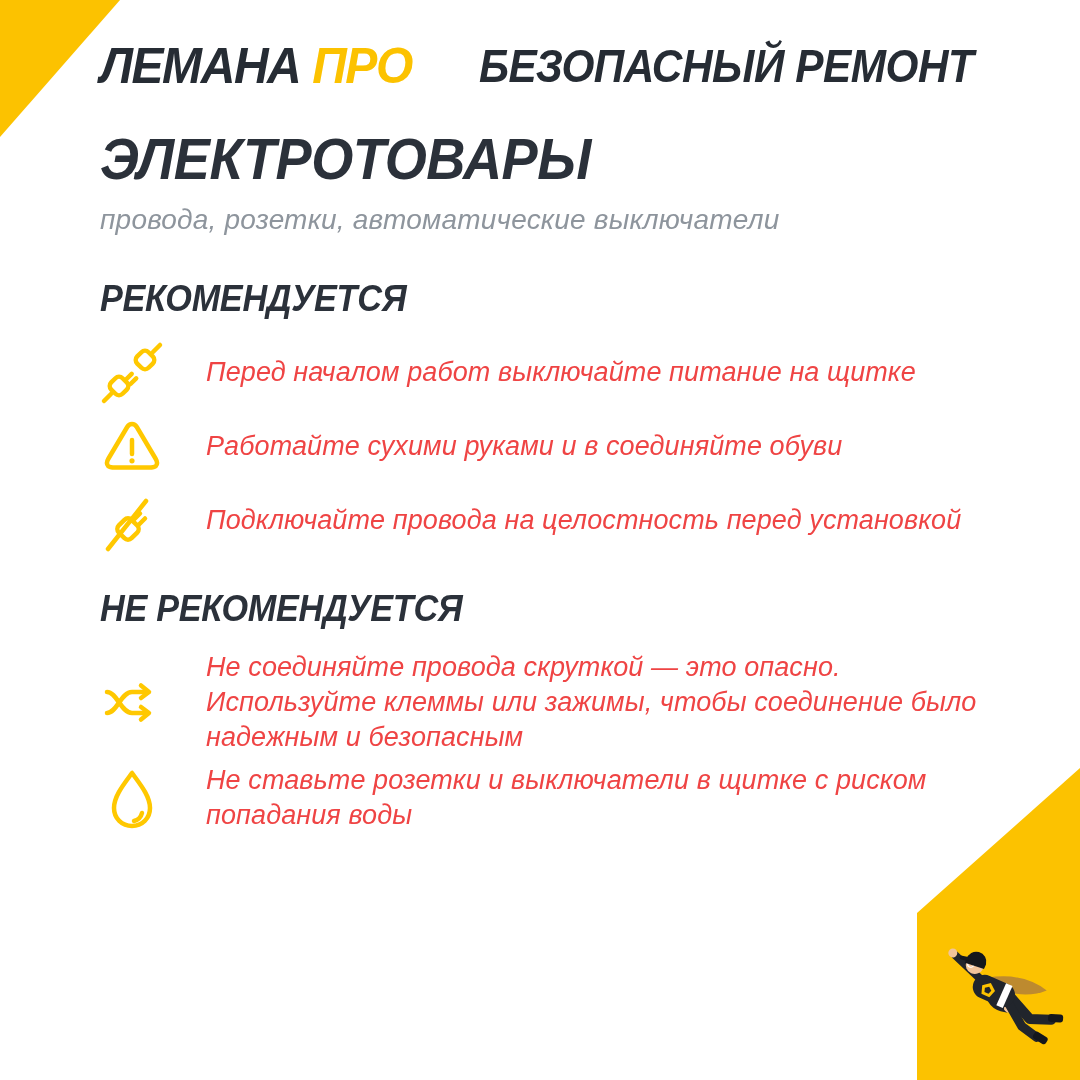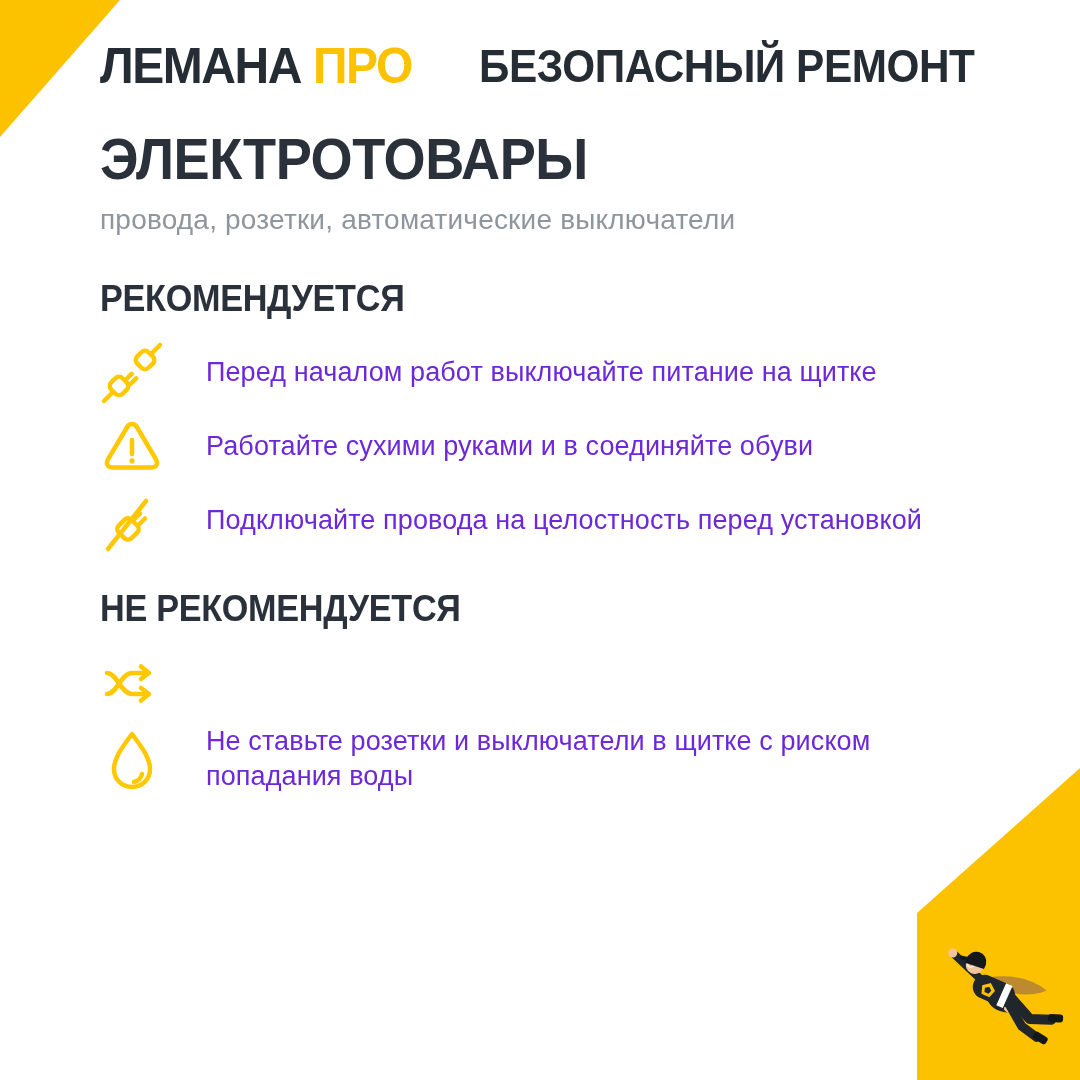--- a/index.html
+++ b/index.html
@@ -4,39 +4,39 @@
 <style>
   html,body{margin:0;padding:0;}
   body{
     width:1080px;height:1080px;position:relative;overflow:hidden;
     background:#ffffff;
     font-family:"Liberation Sans","DejaVu Sans",sans-serif;
     color:#2B313A;
   }
   .corner-tl{position:absolute;top:0;left:0;}
   .corner-br{position:absolute;right:0;bottom:0;}
-  .container{position:relative;padding:40px 32px 0 100px;}
+  .container{position:relative;padding:40px 32px 0 100px;font-style:italic;}
   .header{display:flex;align-items:center;gap:54px;height:52px;}
   .logo{font-size:50px;font-weight:800;letter-spacing:-1.5px;white-space:nowrap;
         transform:scaleX(0.96);transform-origin:left center;}
   .logo .primary{color:#262C34;}
   .logo .secondary{color:#FCC200;}
   .header-title{font-size:46px;font-weight:800;letter-spacing:-0.5px;color:#262C34;
         white-space:nowrap;transform:scaleX(0.92);transform-origin:left center;}
   .main-title{margin-top:38px;font-size:57px;font-weight:800;letter-spacing:-0.5px;
         color:#2B313A;line-height:1.05;transform:scaleX(0.95);transform-origin:left center;}
   .subtitle{margin-top:14px;font-size:28px;color:#8E959D;letter-spacing:0.2px;}
   .section-heading{font-size:36px;font-weight:800;color:#2B313A;letter-spacing:-0.3px;
         transform:scaleX(0.95);transform-origin:left center;}
   .sec-rec .section-heading{margin-top:42px;}
   .sec-notrec .section-heading{margin-top:34px;}
   .items{margin-top:20px;}
   .item{display:flex;align-items:center;gap:42px;margin-bottom:8px;min-height:66px;}
   .item-icon{flex:0 0 64px;width:64px;height:64px;}
-  .item-text{font-size:27px;line-height:35px;color:#6d28d9;white-space:pre-line;
+  .item-text{font-size:27px;line-height:35px;color:#ef4444;white-space:pre-line;
         letter-spacing:0.1px;max-width:830px;}
   svg .stroke{stroke:#FFC800;stroke-width:4.5;fill:none;stroke-linecap:round;stroke-linejoin:round;}
 </style>
 </head>
 <body>
 
 <svg class="corner-tl" width="140" height="150" viewBox="0 0 140 150">
   <polygon points="0,0 120,0 0,137" fill="#FCC200"></polygon>
 </svg>
 
@@ -96,20 +96,23 @@
     <div class="section-heading">НЕ РЕКОМЕНДУЕТСЯ</div>
     <div class="items">
 
       <div class="item">
         <svg class="item-icon" viewBox="0 0 64 64">
           <path class="stroke" d="M7,22 C17,22 21,43 32,43 L46,43"></path>
           <polyline class="stroke" points="41,37 49,43 41,49.5"></polyline>
           <path class="stroke" d="M7,43 C17,43 21,22 32,22 L46,22"></path>
           <polyline class="stroke" points="41,15.5 49,22 41,28"></polyline>
         </svg>
+        <div class="item-text">Не соединяйте провода скруткой — это опасно.
+Используйте клеммы или зажимы, чтобы соединение было
+надежным и безопасным</div>
       </div>
 
       <div class="item">
         <svg class="item-icon" viewBox="0 0 64 64">
           <path class="stroke" d="M32,7 C24,18 14,30 14,42 C14,52.5 22,60 32,60 C42,60 50,52.5 50,42 C50,30 40,18 32,7 Z"></path>
           <path class="stroke" d="M42,47 C41,51 38,54 34,55" stroke-width="3.5"></path>
         </svg>
         <div class="item-text">Не ставьте розетки и выключатели в щитке с риском
 попадания воды</div>
       </div>

